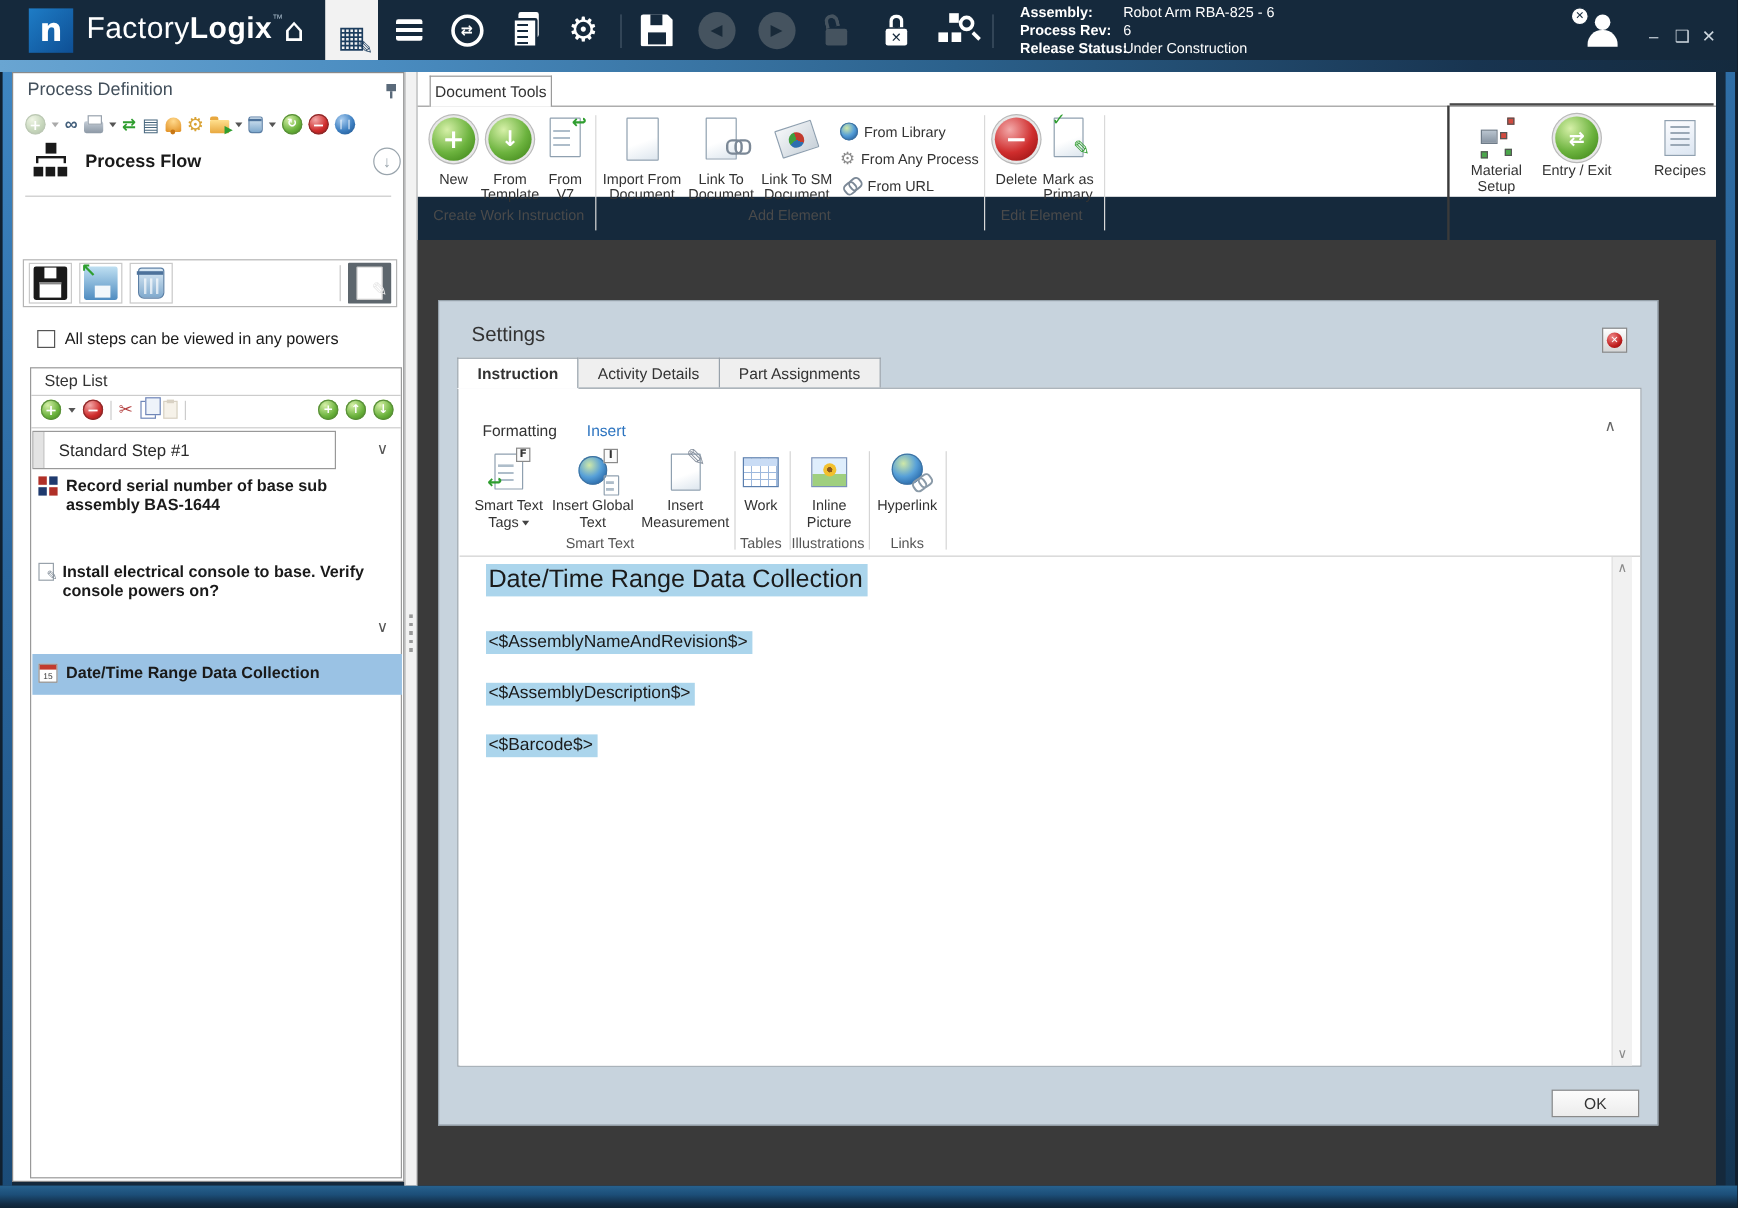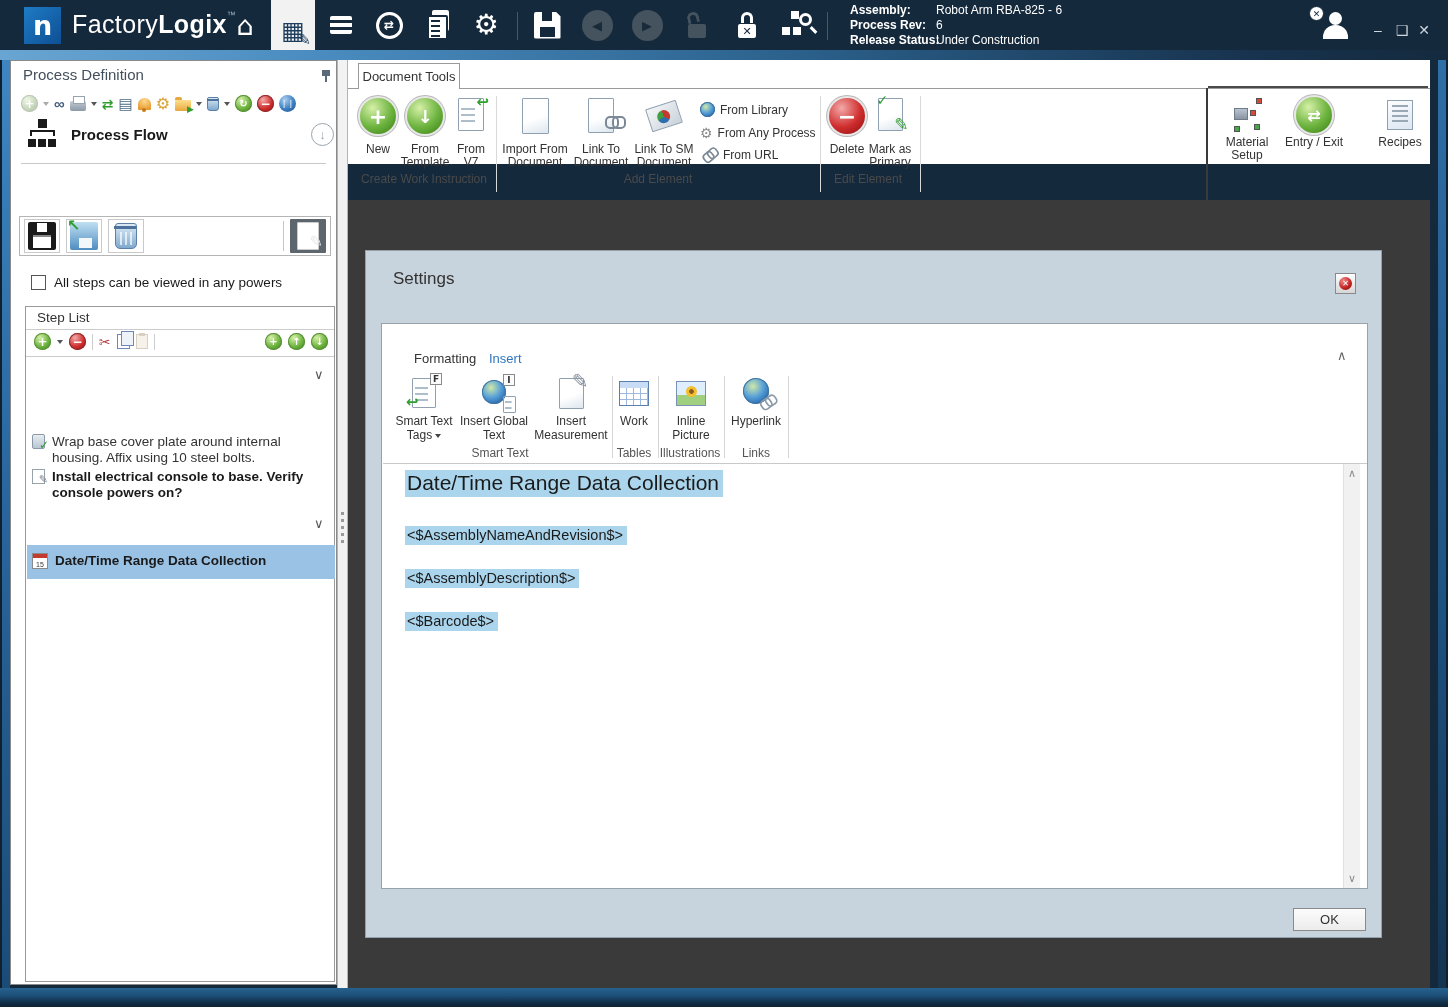--- a/index.html
+++ b/index.html
@@ -377,25 +377,29 @@
         <span class="copyic"></span>
         <span class="pasteic"></span>
         <span class="vs"></span>
         <span class="spacer"></span>
         <span class="cir g i16" style="font-size:10px">+</span>
         <span class="cir g i16" style="font-size:10px">↑</span>
         <span class="cir g i16" style="font-size:10px">↓</span>
       </div>
       <div class="sp-div" style="top:49px"></div>
 
+      <div class="stephdr" style="top:52px">
+        <span class="strip"></span>
+        <span class="shl">Standard Step #1</span>
+      </div>
       <span class="stepchev" style="left:288px;top:60px">∨</span>
 
-      <div class="act" style="top:127px">
-        <span class="cbc"></span>
-        <span class="atext" style="color:#333">Wrap base cover plate around internal housing. Affix using 10 steel bolts.</span>
+      <div class="act" style="top:90px">
+        <span class="srl"></span>
+        <span class="atext b">Record serial number of base sub assembly BAS-1644</span>
       </div>
       <div class="act" style="top:162px">
         <span class="frmi"></span>
         <span class="atext b">Install electrical console to base. Verify console powers on?</span>
       </div>
 
       <span class="stepchev" style="left:288px;top:209px">∨</span>
 
       <div class="act selrow" style="top:238px">
         <span class="cal"></span>
@@ -517,23 +521,28 @@
     </div>
   </div>
 
   <div class="workspace">
     <div class="dialog">
       <div class="dlg-title">Settings</div>
       <div class="dclose">
           <span class="rc">✕</span>
         </div>
 
+      <div class="dtabs">
+        <div class="dtabitem active">Instruction</div>
+        <div class="dtabitem">Activity Details</div>
+        <div class="dtabitem">Part Assignments</div>
+      </div>
 
       <div class="cpanel">
-        <div class="etab" style="left:32px">Formatting</div>
+        <div class="etab" style="left:20px">Formatting</div>
         <div class="etab sel" style="left:107px">Insert</div>
         <div class="collapse">∧</div>
 
         <div class="ebtn" style="left:8px;width:68px">
           <span class="ic">
               <span class="doc lines" style="width:24px;height:30px">
                 <span class="badge">F</span>
                 <span class="garr">↩</span>
               </span>
             </span>

